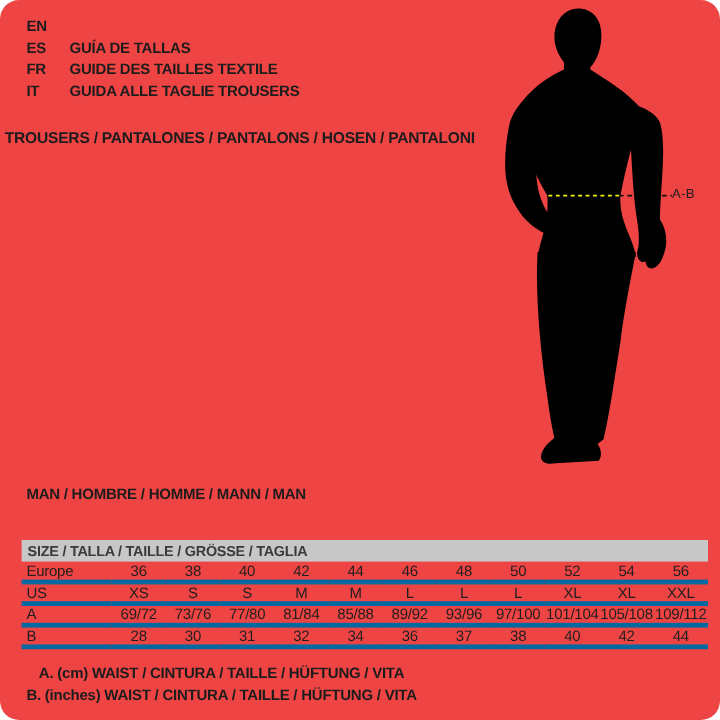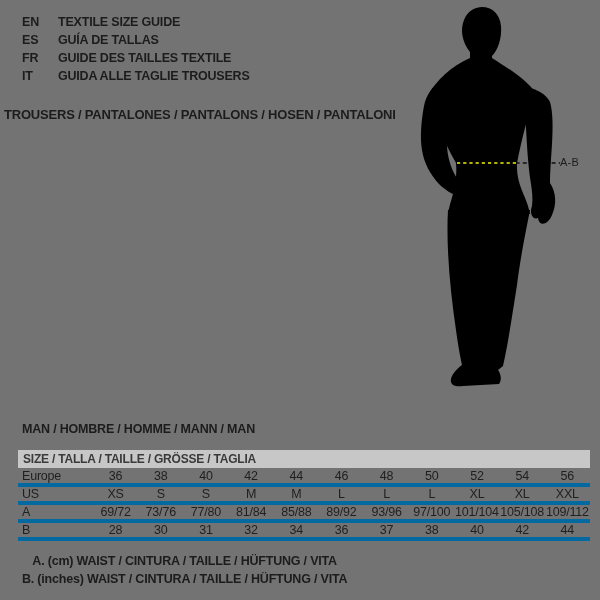--- a/index.html
+++ b/index.html
@@ -4,35 +4,35 @@
 <style>
   * { margin: 0; padding: 0; box-sizing: border-box; }
   html, body { width: 600px; height: 600px; }
   body {
     font-family: "Liberation Sans", sans-serif;
     background: #ffffff;
     color: #1c1c1c;
     position: relative;
     overflow: hidden;
   }
-  #canvas { position: absolute; inset: 0; width: 600px; height: 600px; background: #737373; }
+  #canvas { position: absolute; inset: 0; width: 600px; height: 600px; background: #ef4444; border-radius: 16px; }
 
   
   .lang-block { position: absolute; left: 22px; top: 13px; }
   .lang-row { display: flex; line-height: 18px; font-size: 12.5px; font-weight: 700; letter-spacing: -0.2px; }
   .lang-code { width: 36px; flex: 0 0 36px; }
 
   
   .category-title {
     position: absolute; left: 4px; top: 107px;
     font-size: 13px; font-weight: 700; letter-spacing: -0.2px;
   }
   .man-title {
     position: absolute; left: 22px; top: 405px;
-    font-size: 12.5px; font-weight: 700; letter-spacing: -0.2px; margin-top: 17px;
+    font-size: 12.5px; font-weight: 700; letter-spacing: -0.2px;
   }
 
   
   .figure-wrap { position: absolute; left: 400px; top: 0; width: 200px; height: 420px; }
   .ab-label {
     position: absolute; left: 560px; top: 156px;
     font-size: 11px; font-weight: 400; letter-spacing: 0.2px;
   }
 
   
@@ -57,21 +57,20 @@
   .note-line { font-size: 12.5px; font-weight: 700; line-height: 18px; letter-spacing: -0.2px; }
 </style>
 </head>
 <body>
 
 <div id="canvas">
 
   <div class="lang-block">
     <div class="lang-row">
       <span class="lang-code">EN</span>
-      <span class="lang-label">TEXTILE SIZE GUIDE</span>
     </div>
     <div class="lang-row">
       <span class="lang-code">ES</span>
       <span class="lang-label">GUÍA DE TALLAS</span>
     </div>
     <div class="lang-row">
       <span class="lang-code">FR</span>
       <span class="lang-label">GUIDE DES TAILLES TEXTILE</span>
     </div>
     <div class="lang-row">

